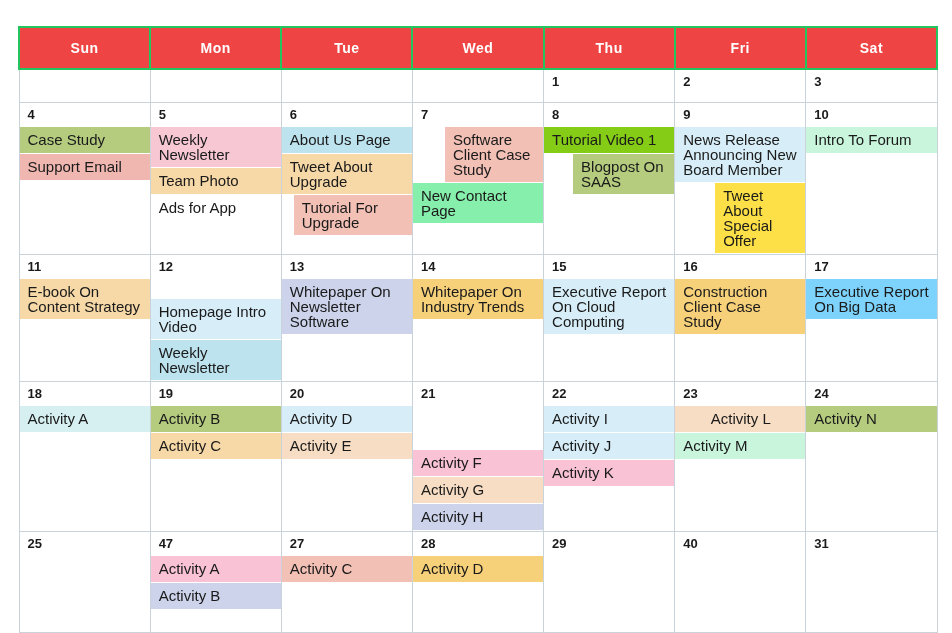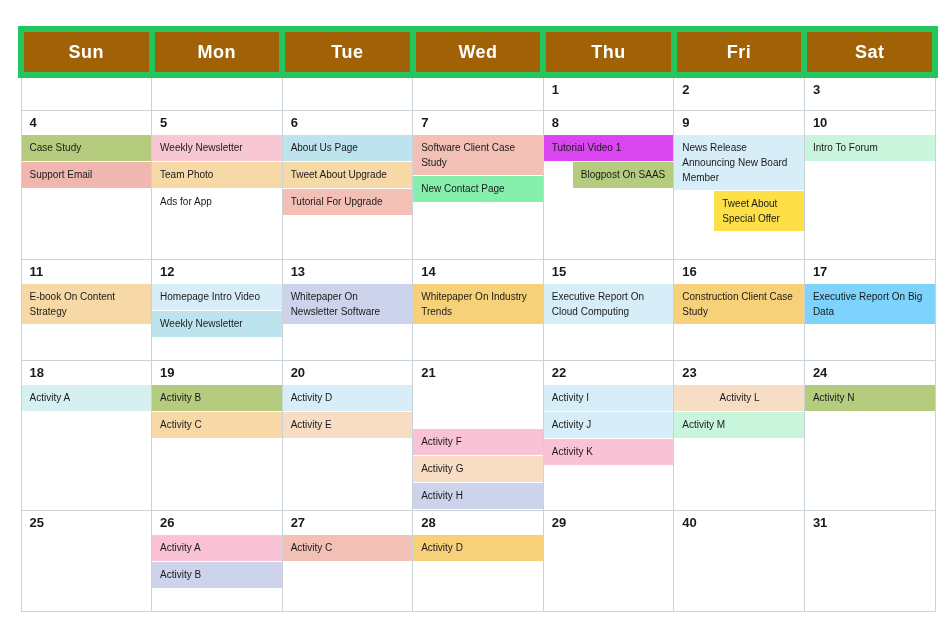--- a/index.html
+++ b/index.html
@@ -20,27 +20,27 @@
     width: 920px;
     height: 572px;
   }
   table.calendar {
     border-collapse: collapse;
     table-layout: fixed;
     width: 920px;
     height: 572px;
   }
   table.calendar th {
-    background: #a16207;
+    background: #ef4444;
     color: #ffffff;
-    font-size: 18px;
+    font-size: 14px;
     font-weight: bold;
     text-align: center;
     height: 38px;
-    border: 6px solid #22c55e;
+    border: 2px solid #22c55e;
     letter-spacing: 0.5px;
   }
   table.calendar td.daycell {
     vertical-align: top;
     border: 1px solid #c9d3d9;
     padding: 0;
     background: #ffffff;
     width: 131px;
   }
   .daynum {
@@ -51,21 +51,21 @@
     height: 17px;
     line-height: 15px;
   }
   .daynum.empty {
     color: transparent;
   }
   .events {
     display: block;
   }
   .event {
-    font-size: 10px;
+    font-size: 15px;
     color: #1a1a1a;
     line-height: 15px;
     padding: 5px 7px 5px 8px;
     border-bottom: 1px solid #ffffff;
     box-sizing: border-box;
     min-height: 27px;
     overflow: hidden;
   }
   
   tr.week1 td.daycell { height: 32px; }
@@ -135,34 +135,34 @@
               <div class="event" style="background: rgb(247, 200, 212);">Weekly Newsletter</div>
               <div class="event" style="background: rgb(247, 217, 168);">Team Photo</div>
               <div class="event" style="background: rgb(255, 255, 255);">Ads for App</div>
             </div>
           </td>
           <td class="daycell">
             <div class="daynum">6</div>
             <div class="events">
               <div class="event" style="background: rgb(189, 227, 239);">About Us Page</div>
               <div class="event" style="background: rgb(247, 217, 168);">Tweet About Upgrade</div>
-              <div class="event" style="background: rgb(243, 192, 182);">Tutorial For Upgrade</div>
+              <div class="event" style="background: rgb(243, 192, 182); margin-left: 12px;">Tutorial For Upgrade</div>
             </div>
           </td>
           <td class="daycell">
             <div class="daynum">7</div>
             <div class="events">
-              <div class="event" style="background: rgb(243, 192, 182);">Software Client Case Study</div>
+              <div class="event" style="background: rgb(243, 192, 182); margin-left: 32px;">Software Client Case Study</div>
               <div class="event" style="background: #86efac;">New Contact Page</div>
             </div>
           </td>
           <td class="daycell">
             <div class="daynum">8</div>
             <div class="events">
-              <div class="event" style="background: #d946ef;">Tutorial Video 1</div>
+              <div class="event" style="background: #84cc16;">Tutorial Video 1</div>
               <div class="event" style="background: rgb(181, 204, 127); margin-left: 29px;">Blogpost On SAAS</div>
             </div>
           </td>
           <td class="daycell">
             <div class="daynum">9</div>
             <div class="events">
               <div class="event" style="background: rgb(215, 238, 248);">News Release Announcing New Board Member</div>
               <div class="event" style="background: #fde047; margin-left: 40px;">Tweet About Special Offer</div>
             </div>
           </td>
@@ -176,21 +176,21 @@
         <tr class="week3">
           <td class="daycell">
             <div class="daynum">11</div>
             <div class="events">
               <div class="event" style="background: rgb(247, 217, 168);">E-book On Content Strategy</div>
             </div>
           </td>
           <td class="daycell">
             <div class="daynum">12</div>
             <div class="events">
-              <div class="event" style="background: rgb(215, 238, 248);">Homepage Intro Video</div>
+              <div class="event" style="background: rgb(215, 238, 248); margin-top: 20px;">Homepage Intro Video</div>
               <div class="event" style="background: rgb(189, 227, 239);">Weekly Newsletter</div>
             </div>
           </td>
           <td class="daycell">
             <div class="daynum">13</div>
             <div class="events">
               <div class="event" style="background: rgb(204, 211, 234);">Whitepaper On Newsletter Software</div>
             </div>
           </td>
           <td class="daycell">
@@ -268,21 +268,21 @@
               <div class="event" style="background: rgb(181, 204, 127);">Activity N</div>
             </div>
           </td>
         </tr>
         <tr class="week5">
           <td class="daycell">
             <div class="daynum">25</div>
             <div class="events"></div>
           </td>
           <td class="daycell">
-            <div class="daynum">26</div>
+            <div class="daynum">47</div>
             <div class="events">
               <div class="event" style="background: rgb(249, 195, 213);">Activity A</div>
               <div class="event" style="background: rgb(204, 211, 234);">Activity B</div>
             </div>
           </td>
           <td class="daycell">
             <div class="daynum">27</div>
             <div class="events">
               <div class="event" style="background: rgb(243, 192, 182);">Activity C</div>
             </div>

